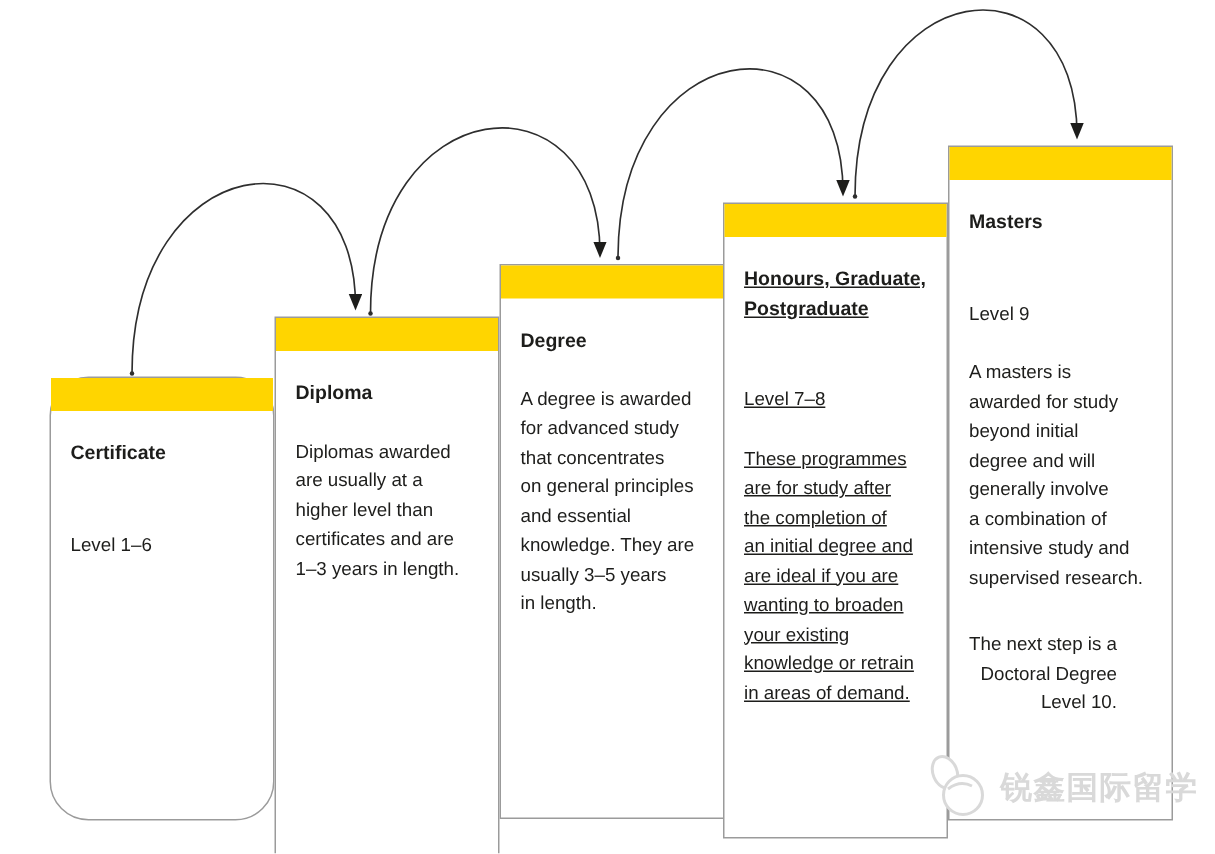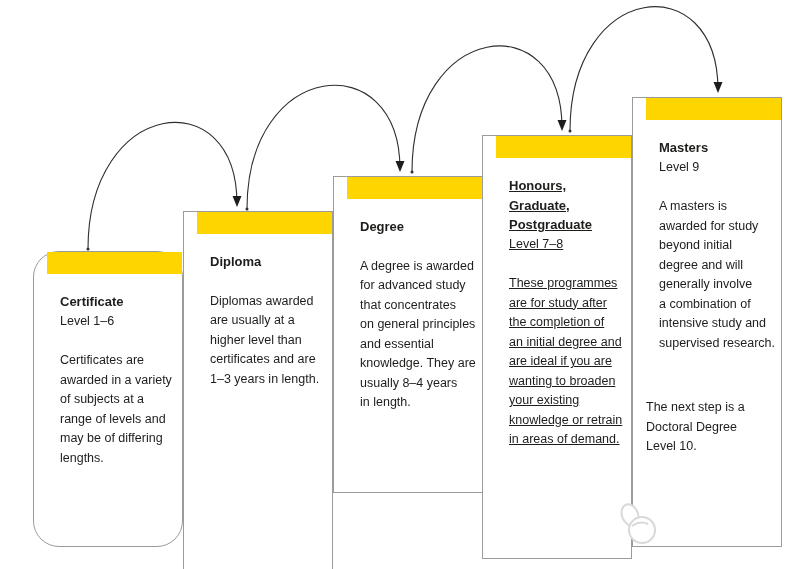--- a/index.html
+++ b/index.html
@@ -19,52 +19,52 @@
     z-index: 5;
     pointer-events: none;
   }
   .card {
     position: absolute;
     width: 150px;
     box-sizing: border-box;
     background: #ffffff;
     border: 1px solid #9b9b9b;
     z-index: 2;
-    padding-left: 13px;
   }
   .card-0 { left: 33px;  top: 251px; height: 296px; border-radius: 26px; }
   .card-1 { left: 183px; top: 211px; height: 386px; }
-  .card-2 { left: 333px; top: 176px; height: 317px; }
+  .card-2 { left: 333px; top: 176px; height: 370px; }
   .card-3 { left: 482px; top: 135px; height: 424px; text-decoration: underline; }
   .card-4 { left: 632px; top: 97px;  height: 450px; }
   .bar {
     height: 22px;
     width: 100%;
   }
   .content {
     padding: 18px 4px 0 13px;
     font-size: 12.5px;
     line-height: 19.5px;
   }
   .title {
     font-weight: 700;
     font-size: 13px;
     white-space: pre-line;
   }
-  .level { white-space: pre-line; }
+  .level { white-space: pre-line; margin-top: 42px; }
   .body {
     margin-top: 20px;
     white-space: pre-line;
   }
   .card-footer {
     position: absolute;
     left: 13px;
-    top: 300px;
+    top: 322px;
     font-size: 12.5px;
     line-height: 19.5px;
+    text-align: right;
   }
   .card-footer .bold { font-weight: 400; }
   .watermark {
     position: absolute;
     left: 616px;
     top: 502px;
     display: flex;
     align-items: center;
     gap: 5px;
     z-index: 10;
@@ -100,26 +100,20 @@
       <circle cx="412" cy="172" r="1.5"></circle>
       <circle cx="570" cy="131" r="1.5"></circle>
     </g>
   </svg>
 
   <div class="card card-0">
     <div class="bar" style="background:#FFD500"></div>
     <div class="content">
       <div class="title">Certificate</div>
       <div class="level">Level 1–6</div>
-      <div class="body">Certificates are
-awarded in a variety
-of subjects at a
-range of levels and
-may be of differing
-lengths.</div>
     </div>
   </div>
 
   <div class="card card-1">
     <div class="bar" style="background:#FFD500"></div>
     <div class="content">
       <div class="title">Diploma</div>
       <div class="body">Diplomas awarded
 are usually at a
 higher level than
@@ -131,21 +125,21 @@
   <div class="card card-2">
     <div class="bar" style="background:#FFD500"></div>
     <div class="content">
       <div class="title">Degree</div>
       <div class="body">A degree is awarded
 for advanced study
 that concentrates
 on general principles
 and essential
 knowledge. They are
-usually 8–4 years
+usually 3–5 years
 in length.</div>
     </div>
   </div>
 
   <div class="card card-3">
     <div class="bar" style="background:#FFD500"></div>
     <div class="content">
       <div class="title">Honours, Graduate,
 Postgraduate</div>
       <div class="level">Level 7–8</div>
@@ -181,15 +175,16 @@
       <div>Level 10.</div>
     </div>
   </div>
 
   <div class="watermark">
     <svg width="46" height="46" viewBox="0 0 46 46">
       <ellipse cx="14" cy="13" rx="8" ry="11" transform="rotate(-22 14 13)" fill="#ffffff" stroke="#d9d9d9" stroke-width="2"></ellipse>
       <circle cx="26" cy="28" r="13" fill="#ffffff" stroke="#d9d9d9" stroke-width="2"></circle>
       <path d="M16 24 q8 -6 16 -2" fill="none" stroke="#d9d9d9" stroke-width="2"></path>
     </svg>
+    <span class="watermark-text">锐鑫国际留学</span>
   </div>
 
 </div>
 
 </body></html>

